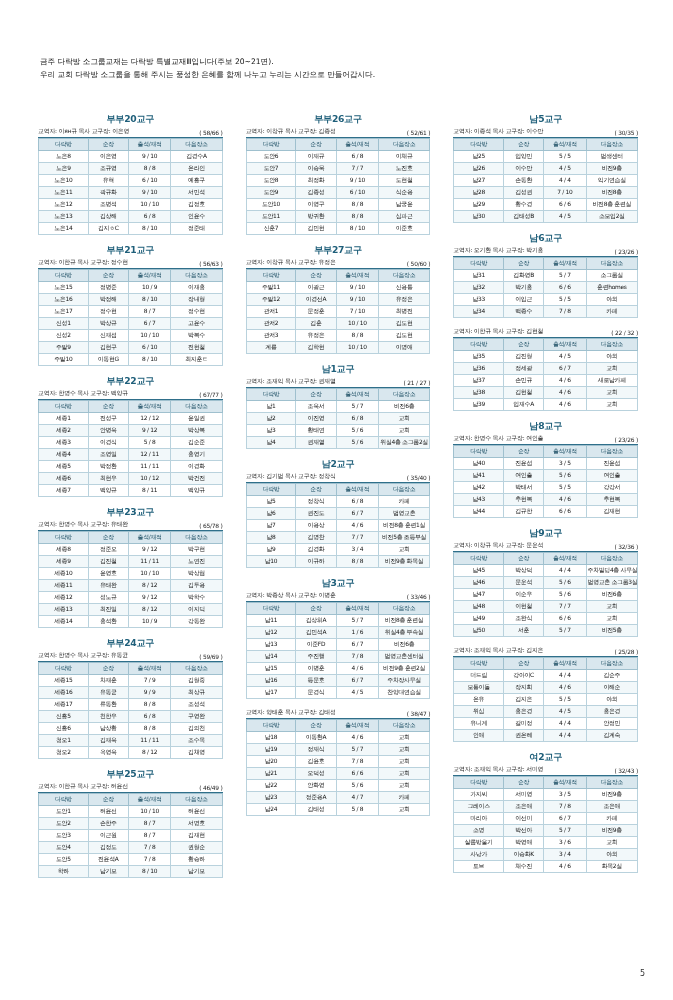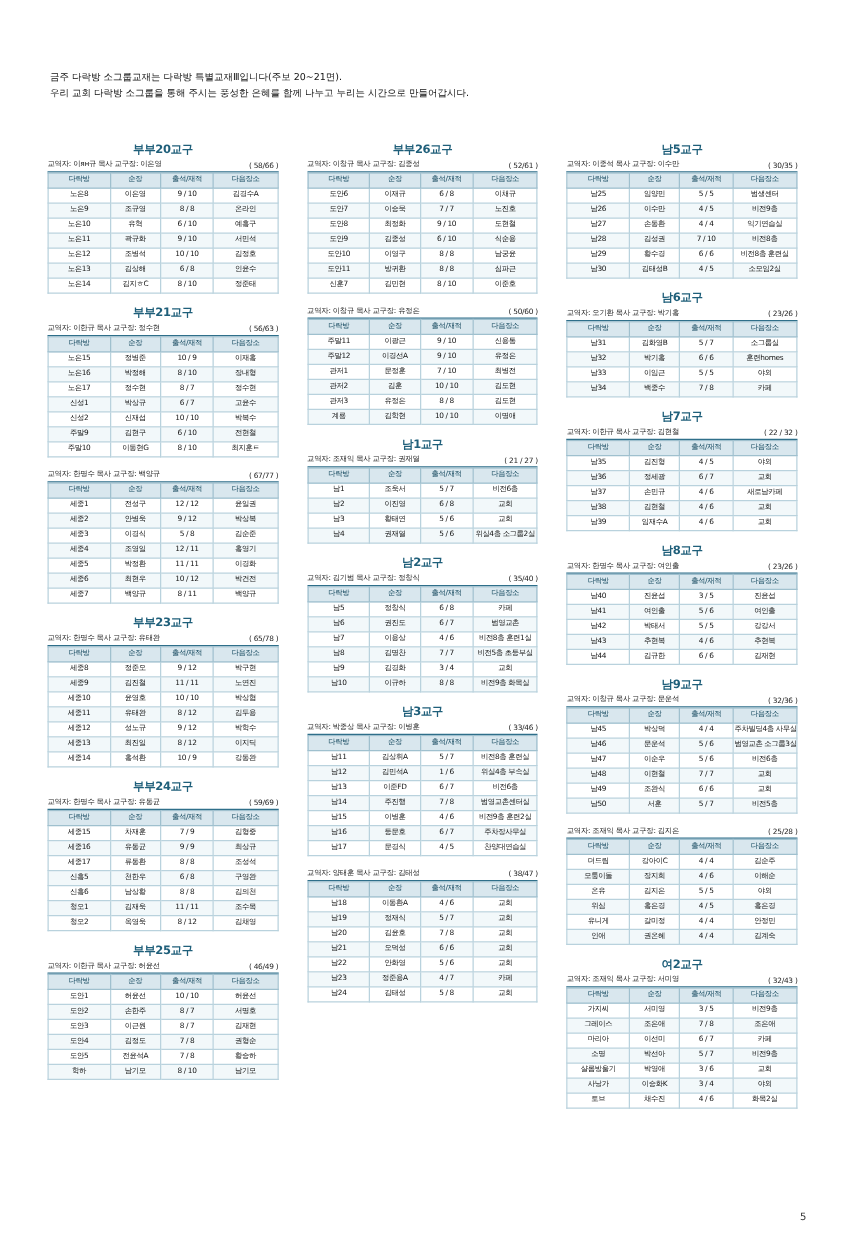--- a/index.html
+++ b/index.html
@@ -239,20 +239,21 @@
               <tr>
                 <td class="c0">주말10</td>
                 <td class="c1">이동현G</td>
                 <td class="c2">8 / 10</td>
                 <td class="c3">최지훈ㅌ</td>
               </tr>
             </tbody>
           </table>
         </div>
         <div class="block">
+          <div class="block-title">부부22교구</div>
           <div class="block-sub">
             <span class="left">교역자: 한명수 목사  교구장: 백양규</span>
             <span class="right">( 67/77 )</span>
           </div>
           <table>
             <colgroup>
               <col class="w0">
               <col class="w1">
               <col class="w2">
               <col class="w3">
@@ -569,20 +570,21 @@
               <tr>
                 <td class="c0">신훈7</td>
                 <td class="c1">김민현</td>
                 <td class="c2">8 / 10</td>
                 <td class="c3">이준호</td>
               </tr>
             </tbody>
           </table>
         </div>
         <div class="block">
+          <div class="block-title">부부27교구</div>
           <div class="block-sub">
             <span class="left">교역자: 이창규 목사  교구장: 유정은</span>
             <span class="right">( 50/60 )</span>
           </div>
           <table>
             <colgroup>
               <col class="w0">
               <col class="w1">
               <col class="w2">
               <col class="w3">
@@ -984,21 +986,20 @@
               <tr>
                 <td class="c0">남34</td>
                 <td class="c1">백종수</td>
                 <td class="c2">7 / 8</td>
                 <td class="c3">카페</td>
               </tr>
             </tbody>
           </table>
         </div>
         <div class="block">
-          <div class="block-title">남7교구</div>
           <div class="block-sub">
             <span class="left">교역자: 이한규 목사  교구장: 김현철</span>
             <span class="right">( 22 / 32 )</span>
           </div>
           <table>
             <colgroup>
               <col class="w0">
               <col class="w1">
               <col class="w2">
               <col class="w3">

